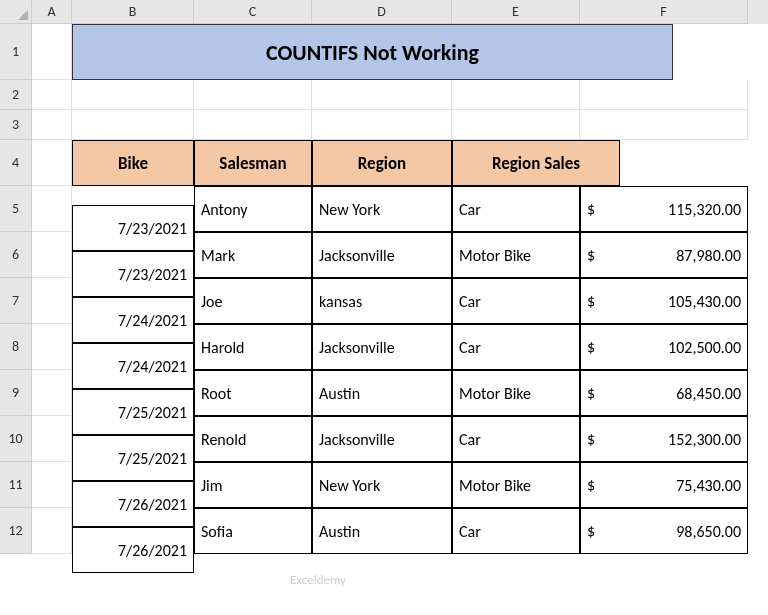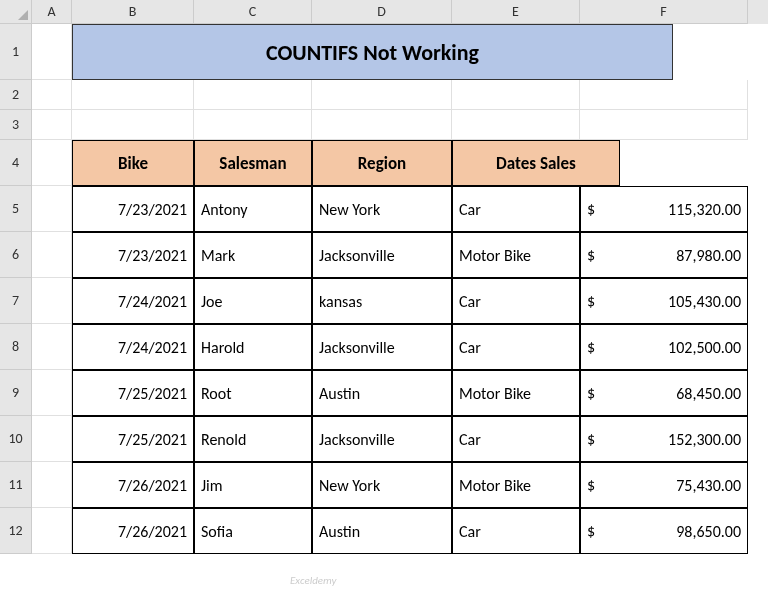--- a/index.html
+++ b/index.html
@@ -84,32 +84,31 @@
   font-weight: bold;
   justify-content: center;
   border: 1px solid #000;
   font-size: 17px;
 }
 .data-cell {
   border: 1px solid #000;
   font-size: 16px;
   padding: 0 6px;
 }
-.right { justify-content: flex-end; }
+.right { justify-content: flex-end; margin-top: 19px; }
 .left { justify-content: flex-start; }
 .money { justify-content: space-between; }
 .watermark {
   position: absolute;
   bottom: 28px;
   left: 290px;
-  font-size: 11px;
+  font-size: 13px;
   color: #999;
   opacity: 0.5;
   pointer-events: none;
-  font-style: italic;
 }
 .cw-A { width: 40px; }
 .cw-B { width: 122px; }
 .cw-C { width: 118px; }
 .cw-D { width: 140px; }
 .cw-E { width: 128px; }
 .cw-F { width: 168px; }
 .rh-1 { height: 56px; }
 .rh-2 { height: 30px; }
 .rh-3 { height: 30px; }
@@ -156,21 +155,21 @@
     <div class="cell cw-E rh-3"></div>
     <div class="cell cw-F rh-3"></div>
   </div>
 
   <div class="row rh-hdr">
     <div class="row-h rh-hdr">4</div>
     <div class="cell cw-A rh-hdr"></div>
     <div class="cell header-cell cw-B rh-hdr">Bike</div>
     <div class="cell header-cell cw-C rh-hdr">Salesman</div>
     <div class="cell header-cell cw-D rh-hdr">Region</div>
-    <div class="cell header-cell cw-F rh-hdr">Dates Sales</div>
+    <div class="cell header-cell cw-F rh-hdr">Region Sales</div>
   </div>
 
   <div id="data-rows">
       <div class="row rh-data">
         <div class="row-h rh-data">5</div>
         <div class="cell cw-A rh-data"></div>
         <div class="cell data-cell cw-B rh-data right">7/23/2021</div>
         <div class="cell data-cell cw-C rh-data left">Antony</div>
         <div class="cell data-cell cw-D rh-data left">New York</div>
         <div class="cell data-cell cw-E rh-data left">Car</div>

